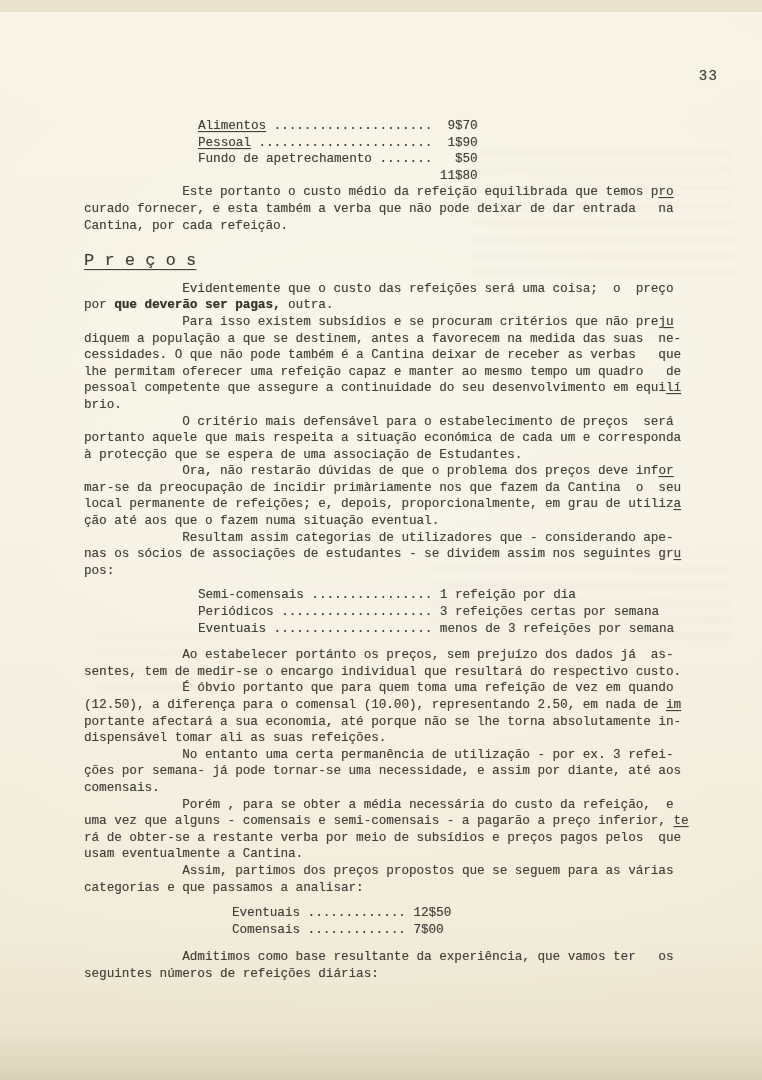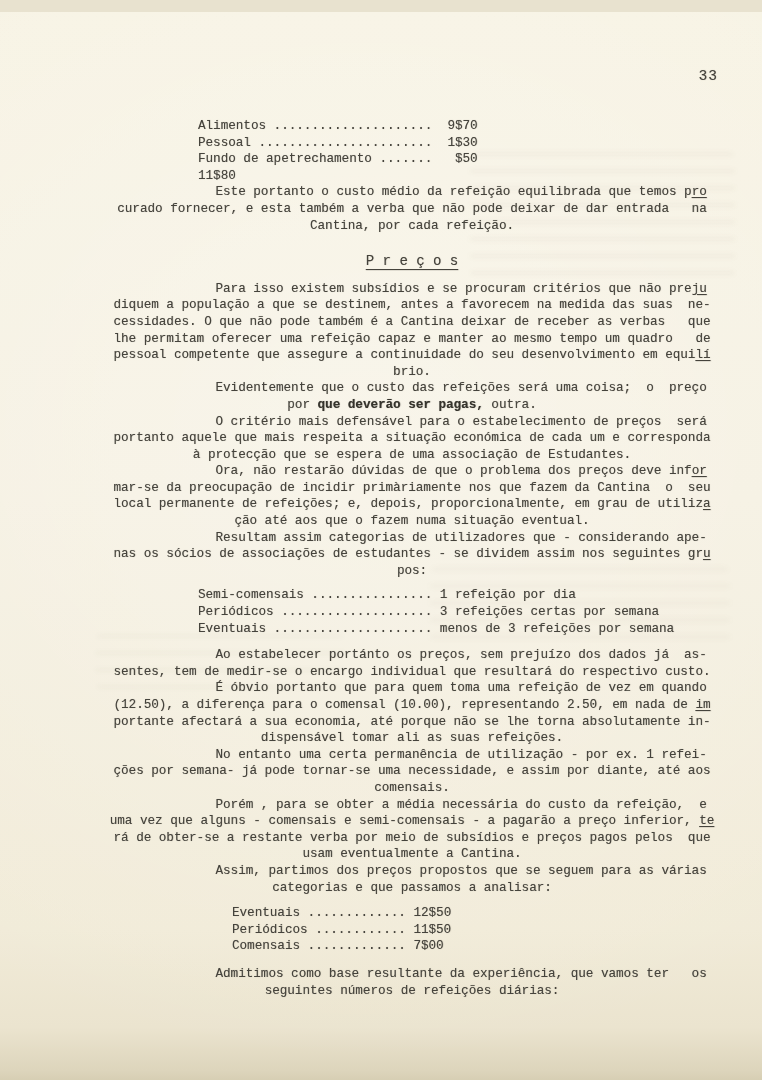--- a/index.html
+++ b/index.html
@@ -28,39 +28,39 @@
     font-size: 14.5px;
     letter-spacing: 1px;
   }
   .content {
     position: absolute;
     left: 84px; top: 106px;
     width: 656px;
     font-size: 12.6px;
     line-height: 16.6px;
   }
-  .para { margin: 0; white-space: pre-wrap; text-align: center; }
+  .para { margin: 0; white-space: pre-wrap; }
   .para b { font-weight: bold; color: #35332c; text-shadow: 0.4px 0.4px 0.8px rgba(53,51,44,0.55); }
-  u, .u { text-underline-offset: 2px; }
+  u, .u { text-decoration: underline; text-underline-offset: 2px; }
   .heading {
     margin: 19px 0 11px 0;
-    font-size: 14px;
+    font-size: 17px;
     font-weight: normal;
-    text-align: center;
+    text-align: left;
     text-decoration: underline;
     text-underline-offset: 4px;
     white-space: pre;
   }
   .cost-table { margin: 0 0 0 114px; }
   .ct-row { white-space: pre; }
   .ct-amount {
     display: inline-block; width: 6ch; text-align: right;
   }
   .sum-rule .ct-amount { text-underline-offset: 3px; }
-  .ct-total { display: inline-block; width: 37ch; text-align: left; }
+  .ct-total { display: inline-block; width: 37ch; text-align: right; }
   .list { margin: 8px 0 10px 114px; }
   .list-prices { margin: 9px 0 11px 148px; }
   .list-row { white-space: pre; }
   
   .smudge {
     position: absolute;
     background: repeating-linear-gradient(180deg,
       rgba(118,106,80,0.085) 0px, rgba(118,106,80,0.085) 4px,
       rgba(118,106,80,0) 4px, rgba(118,106,80,0) 17px);
     filter: blur(2.5px);
@@ -79,39 +79,39 @@
   <div class="smudge s1"></div>
   <div class="smudge s2"></div>
   <div class="smudge s3"></div>
 
   <div class="page-number ink">33</div>
 
   <div class="content ink">
 
     <div class="cost-table">
       <div class="ct-row"><span class="u">Alimentos</span><span> .....................</span><span class="ct-amount">9$70</span></div>
-      <div class="ct-row"><span class="u">Pessoal</span><span> .......................</span><span class="ct-amount">1$30</span></div>
+      <div class="ct-row"><span class="u">Pessoal</span><span> .......................</span><span class="ct-amount">1$90</span></div>
       <div class="ct-row sum-rule"><span>Fundo de apetrechamento</span><span> .......</span><span class="ct-amount">$50</span></div>
       <div class="ct-row"><span class="ct-total">11$80</span></div>
     </div>
 
     <p class="para">             Este portanto o custo médio da refeição equilibrada que temos p<u>ro</u>
 curado fornecer, e esta também a verba que não pode deixar de dar entrada   na
 Cantina, por cada refeição.</p>
 
     <h2 class="heading">P r e ç o s</h2>
 
+    <p class="para">             Evidentemente que o custo das refeições será uma coisa;  o  preço
+por <b>que deverão ser pagas,</b> outra.</p>
     <p class="para">             Para isso existem subsídios e se procuram critérios que não pre<u>ju</u>
 diquem a população a que se destinem, antes a favorecem na medida das suas  ne-
 cessidades. O que não pode também é a Cantina deixar de receber as verbas   que
 lhe permitam oferecer uma refeição capaz e manter ao mesmo tempo um quadro   de
 pessoal competente que assegure a continuidade do seu desenvolvimento em equi<u>lí</u>
 brio.</p>
-    <p class="para">             Evidentemente que o custo das refeições será uma coisa;  o  preço
-por <b>que deverão ser pagas,</b> outra.</p>
     <p class="para">             O critério mais defensável para o estabelecimento de preços  será
 portanto aquele que mais respeita a situação económica de cada um e corresponda
 à protecção que se espera de uma associação de Estudantes.</p>
     <p class="para">             Ora, não restarão dúvidas de que o problema dos preços deve inf<u>or</u>
 mar-se da preocupação de incidir primàriamente nos que fazem da Cantina  o  seu
 local permanente de refeições; e, depois, proporcionalmente, em grau de utiliz<u>a</u>
 ção até aos que o fazem numa situação eventual.</p>
     <p class="para">             Resultam assim categorias de utilizadores que - considerando ape-
 nas os sócios de associações de estudantes - se dividem assim nos seguintes gr<u>u</u>
 pos:</p>
@@ -121,33 +121,32 @@
       <div class="list-row"><span>Periódicos</span><span> .................... </span><span>3 refeições certas por semana</span></div>
       <div class="list-row"><span>Eventuais</span><span> ..................... </span><span>menos de 3 refeições por semana</span></div>
     </div>
 
     <p class="para">             Ao estabelecer portánto os preços, sem prejuízo dos dados já  as-
 sentes, tem de medir-se o encargo individual que resultará do respectivo custo.</p>
     <p class="para">             É óbvio portanto que para quem toma uma refeição de vez em quando
 (12.50), a diferença para o comensal (10.00), representando 2.50, em nada de <u>im</u>
 portante afectará a sua economia, até porque não se lhe torna absolutamente in-
 dispensável tomar ali as suas refeições.</p>
-    <p class="para">             No entanto uma certa permanência de utilização - por ex. 1 refei-
+    <p class="para">             No entanto uma certa permanência de utilização - por ex. 3 refei-
 ções por semana- já pode tornar-se uma necessidade, e assim por diante, até aos
 comensais.</p>
     <p class="para">             Porém , para se obter a média necessária do custo da refeição,  e
 uma vez que alguns - comensais e semi-comensais - a pagarão a preço inferior, <u>te</u>
 rá de obter-se a restante verba por meio de subsídios e preços pagos pelos  que
 usam eventualmente a Cantina.</p>
     <p class="para">             Assim, partimos dos preços propostos que se seguem para as várias
 categorias e que passamos a analisar:</p>
 
     <div class="list list-prices">
       <div class="list-row"><span>Eventuais</span><span> ............. </span><span>12$50</span></div>
-      <div class="list-row"><span>Periódicos</span><span> ............ </span><span>11$50</span></div>
       <div class="list-row"><span>Comensais</span><span> ............. </span><span>7$00</span></div>
     </div>
 
     <p class="para">             Admitimos como base resultante da experiência, que vamos ter   os
 seguintes números de refeições diárias:</p>
 
   </div>
 </div>
 
 </body></html>

